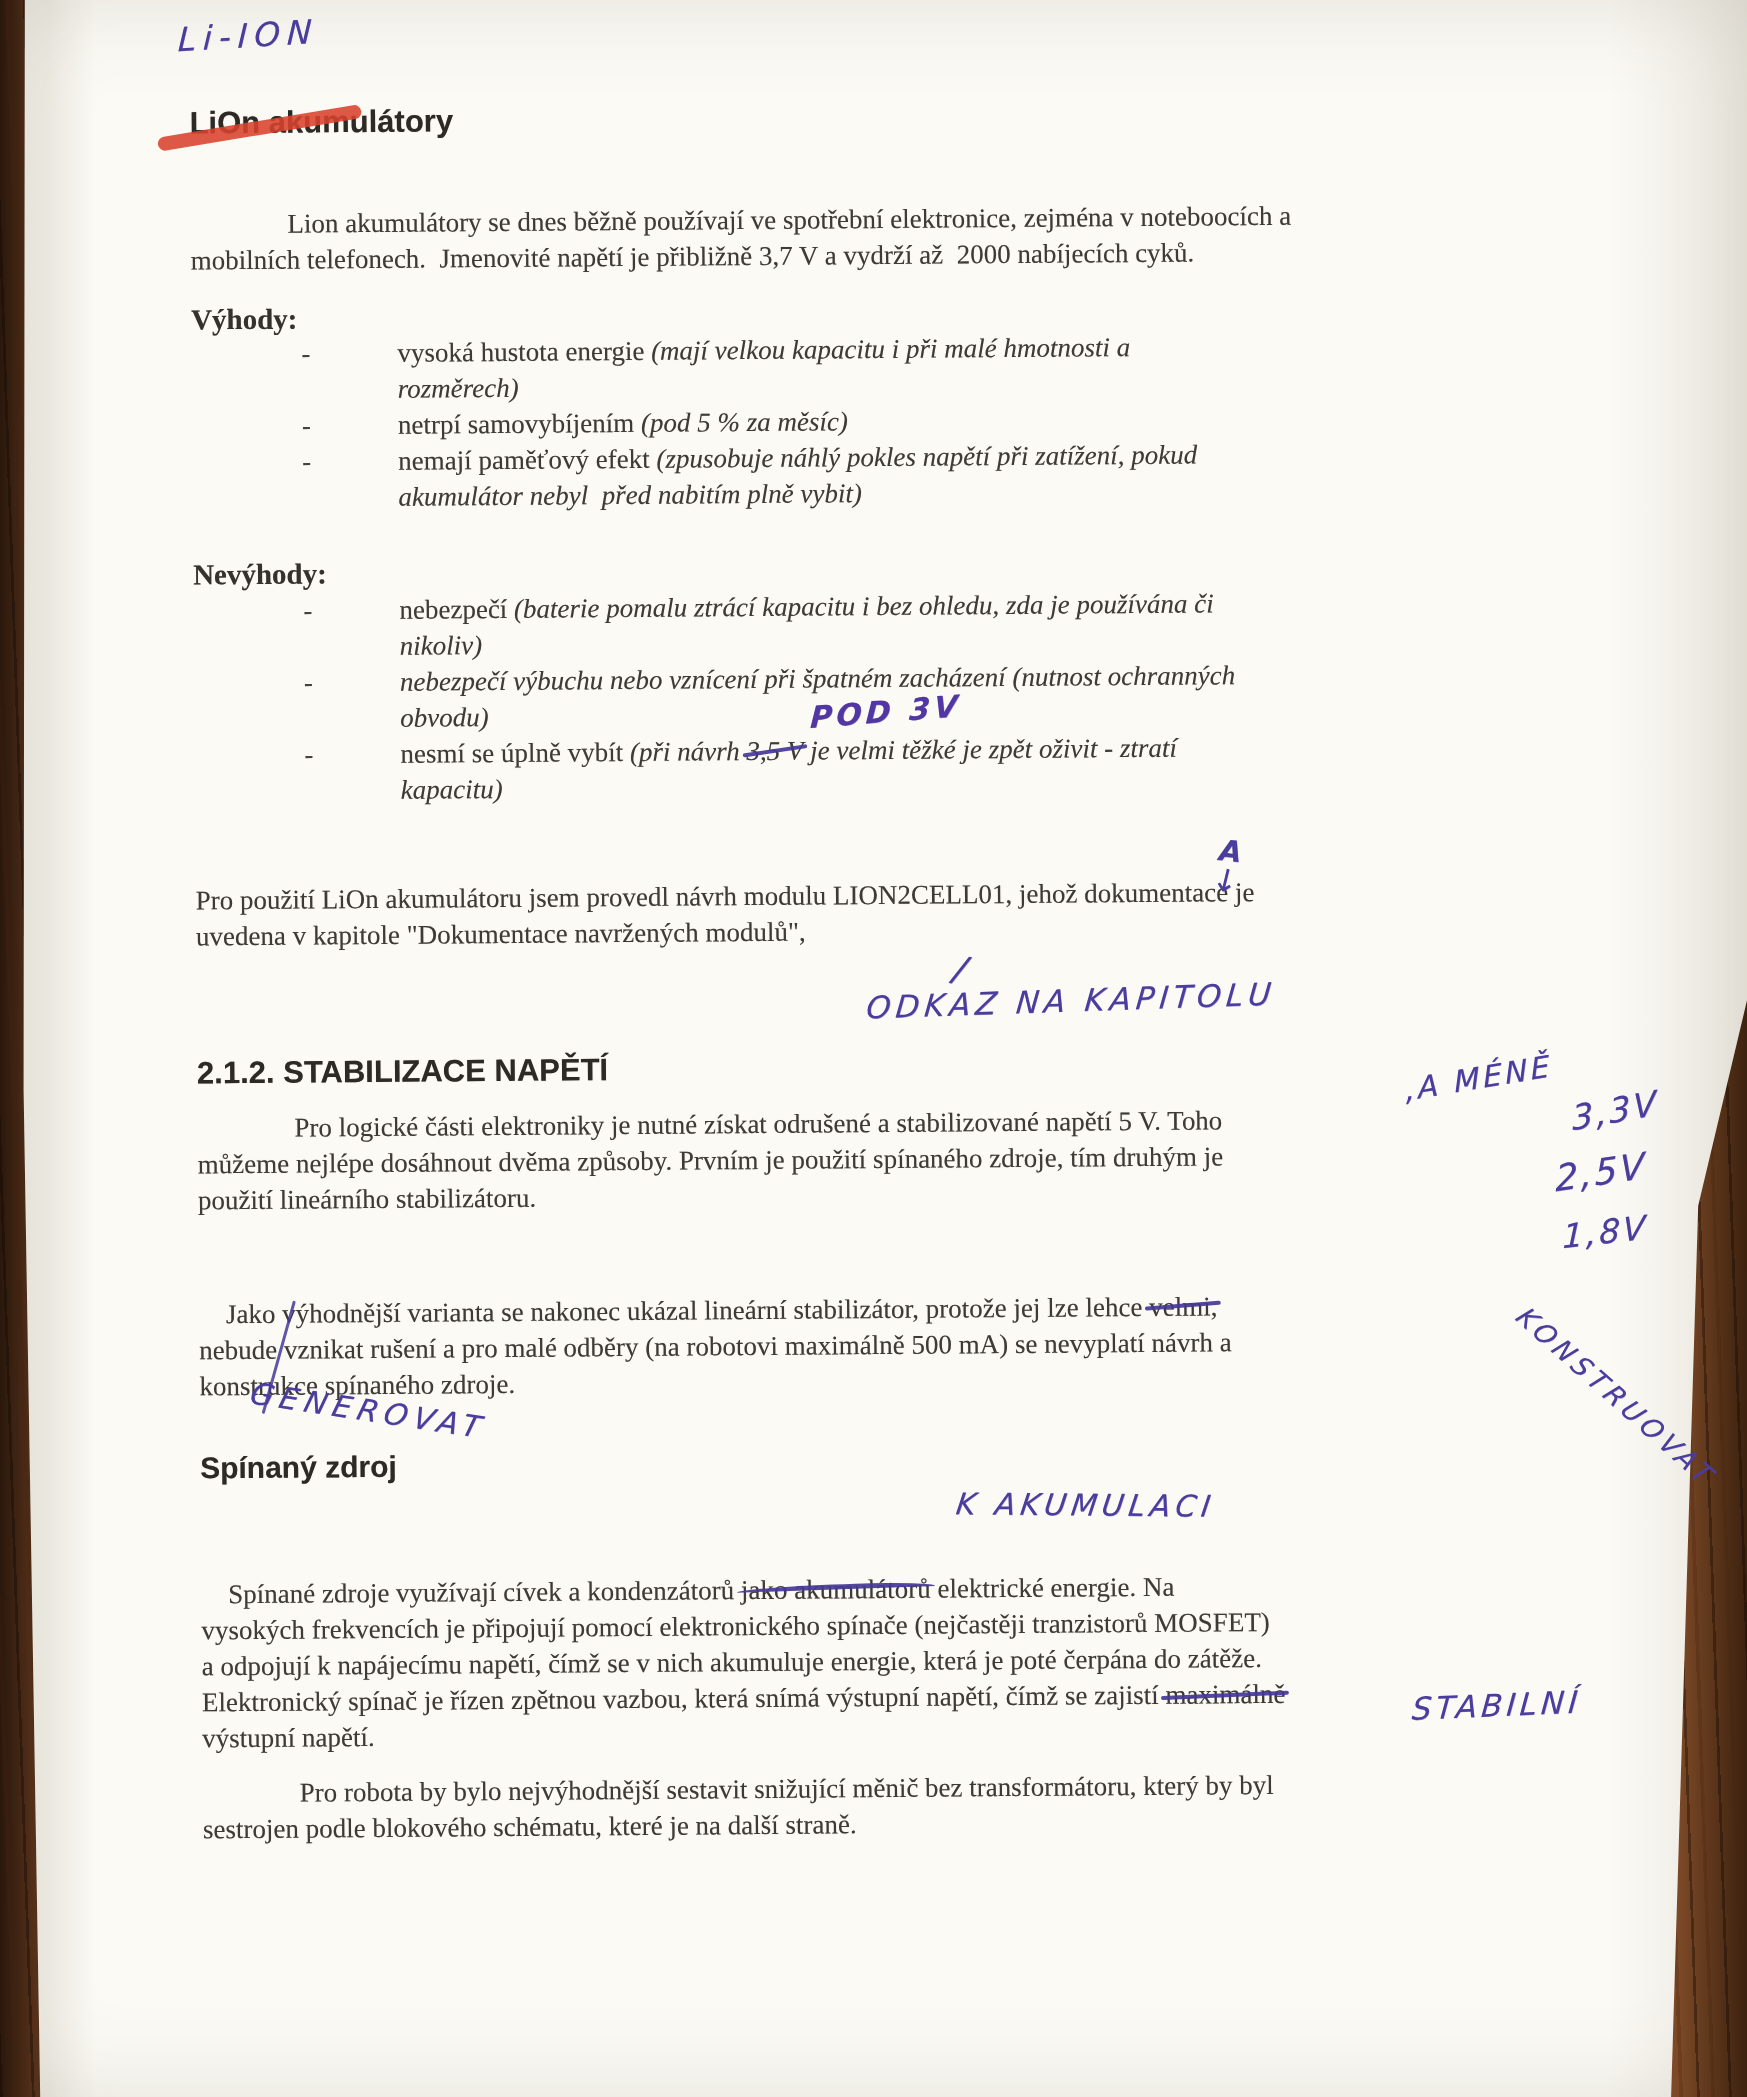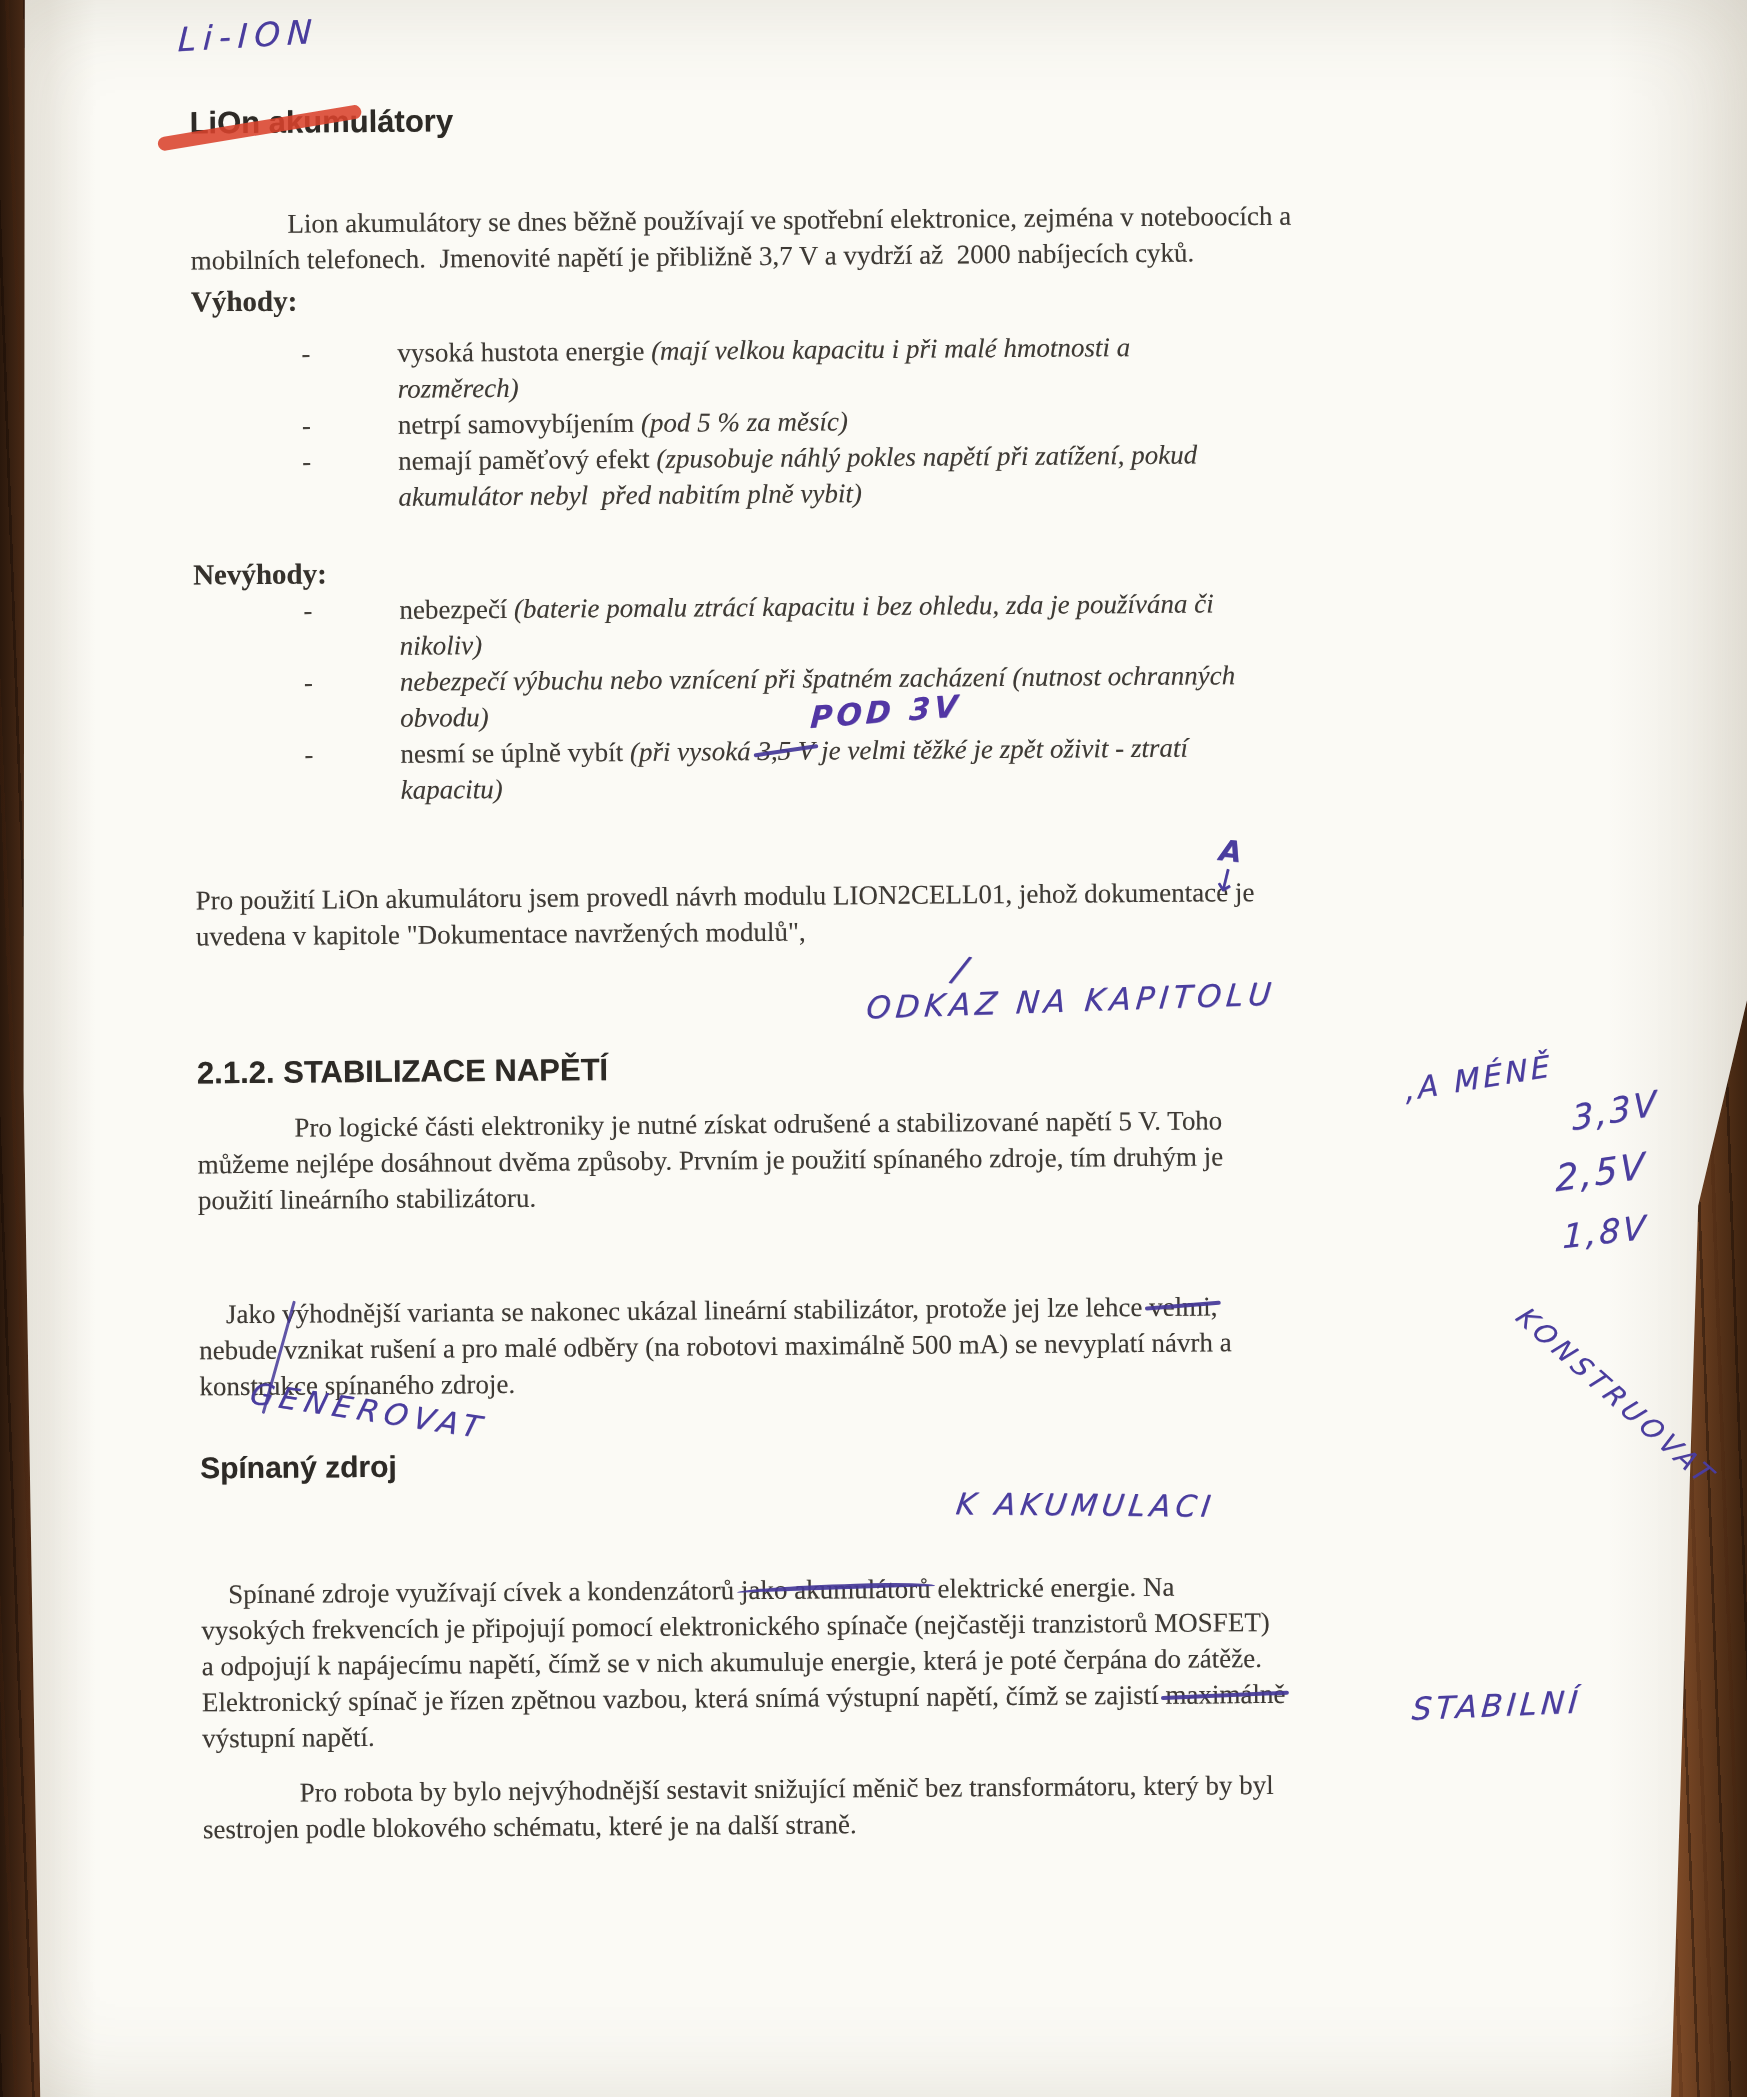--- a/index.html
+++ b/index.html
@@ -61,21 +61,21 @@
 <div class="content">
 
   <div class="hand" style="left:179px;top:12.3px;font-size:33px;letter-spacing:6.8px;transform:rotate(-3deg) skewX(-6deg);">Li-ION</div>
 
   <div class="h-sans" style="top:101px;font-size:31px;">LiOn akumulátory</div>
   <div class="red-strike"></div>
 
   <div class="para indent" style="top:202px;">Lion akumulátory se dnes běžně používají ve spotřební elektronice, zejména v noteboocích a
 mobilních telefonech.  Jmenovité napětí je přibližně 3,7 V a vydrží až  2000 nabíjecích cyků.</div>
 
-  <div class="h-serif" style="top:281px;">Výhody:</div>
+  <div class="h-serif" style="top:299px;">Výhody:</div>
   <div class="list" style="top:332px;">
     <div class="bullet">
       <span class="dash">-</span>
       <div class="btext"><span>vysoká hustota energie </span><span class="it">(mají velkou kapacitu i při malé hmotnosti a
 rozměrech)</span></div>
     </div>
     <div class="bullet">
       <span class="dash">-</span>
       <div class="btext"><span>netrpí samovybíjením </span><span class="it">(pod 5 % za měsíc)</span></div>
     </div>
@@ -93,21 +93,21 @@
       <div class="btext"><span>nebezpečí </span><span class="it">(baterie pomalu ztrácí kapacitu i bez ohledu, zda je používána či
 nikoliv)</span></div>
     </div>
     <div class="bullet">
       <span class="dash">-</span>
       <div class="btext"><span class="it">nebezpečí výbuchu nebo vznícení při špatném zacházení (nutnost ochranných
 obvodu)</span></div>
     </div>
     <div class="bullet">
       <span class="dash">-</span>
-      <div class="btext"><span>nesmí se úplně vybít </span><span class="it">(při vysoká </span><span class="it xout xout-28">3,5 V</span><span class="it"> je velmi těžké je zpět oživit - ztratí
+      <div class="btext"><span>nesmí se úplně vybít </span><span class="it">(při návrh </span><span class="it xout xout-28">3,5 V</span><span class="it"> je velmi těžké je zpět oživit - ztratí
 kapacitu)</span></div>
     </div>
   </div>
 
   <div class="hand" style="left:806px;top:695px;font-size:30px;font-weight:bold;letter-spacing:4.1px;transform:rotate(-4deg) skewX(-8deg);color:#5236a4;">POD 3V</div>
 
   <div class="para" style="top:878px;">Pro použití LiOn akumulátoru jsem provedl návrh modulu LION2CELL01, jehož dokumentace je
 uvedena v kapitole "Dokumentace navržených modulů",</div>
   <div class="hand" style="left:1214px;top:838px;font-size:29px;font-weight:bold;transform:rotate(6deg);">A</div>
   <div class="hand" style="left:1207px;top:866px;font-size:31px;transform:rotate(14deg);">↓</div>

